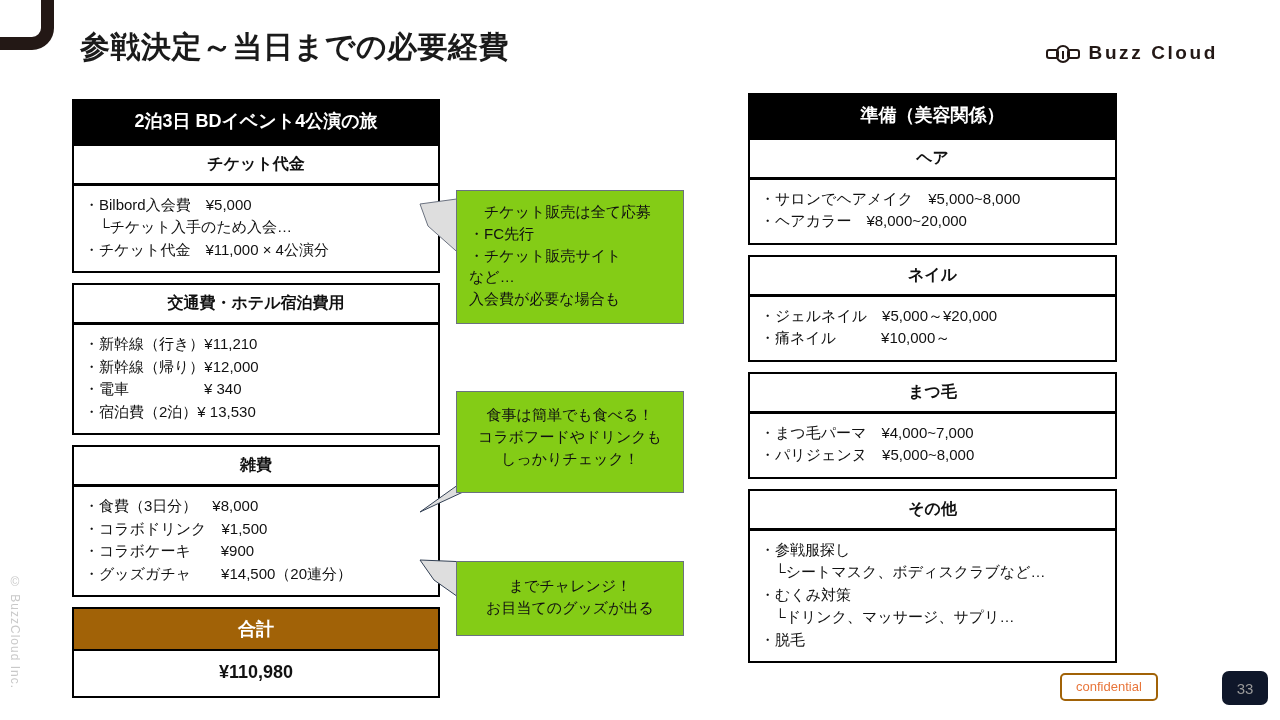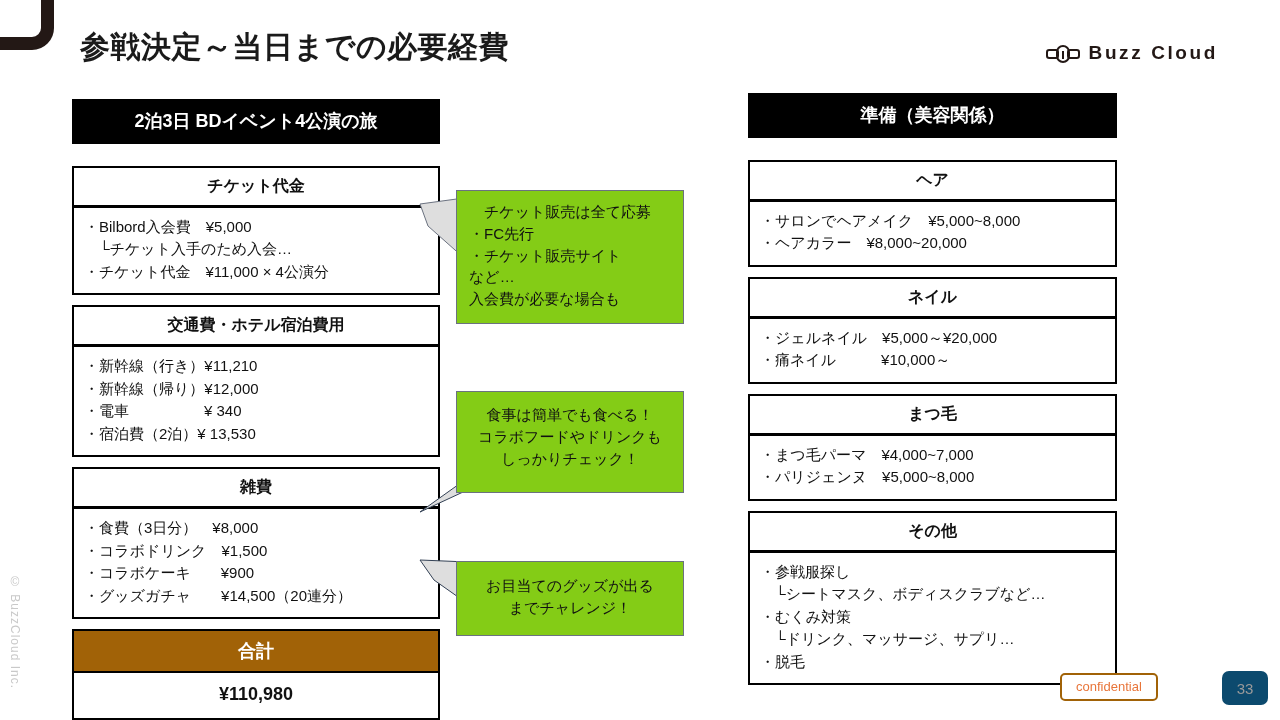--- a/index.html
+++ b/index.html
@@ -69,21 +69,21 @@
 
   .total-head {
     background: #a16207; color: #fff; border: 2px solid #000;
     text-align: center; font-size: 18px; font-weight: bold; padding: 8px 18px;
   }
   .total-body {
     border: 2px solid #000; border-top: none;
     text-align: center; font-size: 18px; font-weight: bold; color: #111;
     padding: 11px 4px 13px 4px;
   }
-  .gap-md { margin-top: 22px; }
+  .gap-md { margin-top: 0; }
 
   
   .callout {
     position: absolute;
     background: #84cc16;
     border: 1px solid #6b7280;
     font-size: 15px; color: #111; line-height: 1.45;
     padding: 10px 12px;
   }
   .callout.c1 { left: 456px; top: 190px; width: 228px; height: 134px; }
@@ -98,21 +98,21 @@
   
   .confidential {
     position: absolute; left: 1060px; top: 673px;
     border: 2px solid #a16207; border-radius: 5px;
     color: #e8753a; font-size: 13px;
     padding: 4px 14px 5px 14px; background: #fff;
   }
   .pagenum {
     position: absolute; left: 1222px; top: 671px;
     width: 46px; height: 34px; border-radius: 7px;
-    background: #0c4a6e; color: #9a9a9a; font-size: 15px;
+    background: #0f172a; color: #9a9a9a; font-size: 15px;
     display: flex; align-items: center; justify-content: center;
   }
 </style>
 </head>
 <body>
 
 <div id="slide">
 
   <div class="corner-mark"></div>
 
@@ -224,20 +224,20 @@
   <div class="callout c2">
     <div>食事は簡単でも食べる！</div>
     <div>コラボフードやドリンクも</div>
     <div>しっかりチェック！</div>
   </div>
 
   <svg class="tail t3" viewBox="0 0 52 62">
     <polygon points="2,14 50,16 50,58 16,34" fill="#dedede" stroke="#334155" stroke-width="1"></polygon>
   </svg>
   <div class="callout c3">
+    <div>までチャレンジ！</div>
     <div>お目当てのグッズが出る</div>
-    <div>までチャレンジ！</div>
   </div>
 
   <div class="confidential">confidential</div>
   <div class="pagenum">33</div>
 
 </div>
 
 </body></html>

